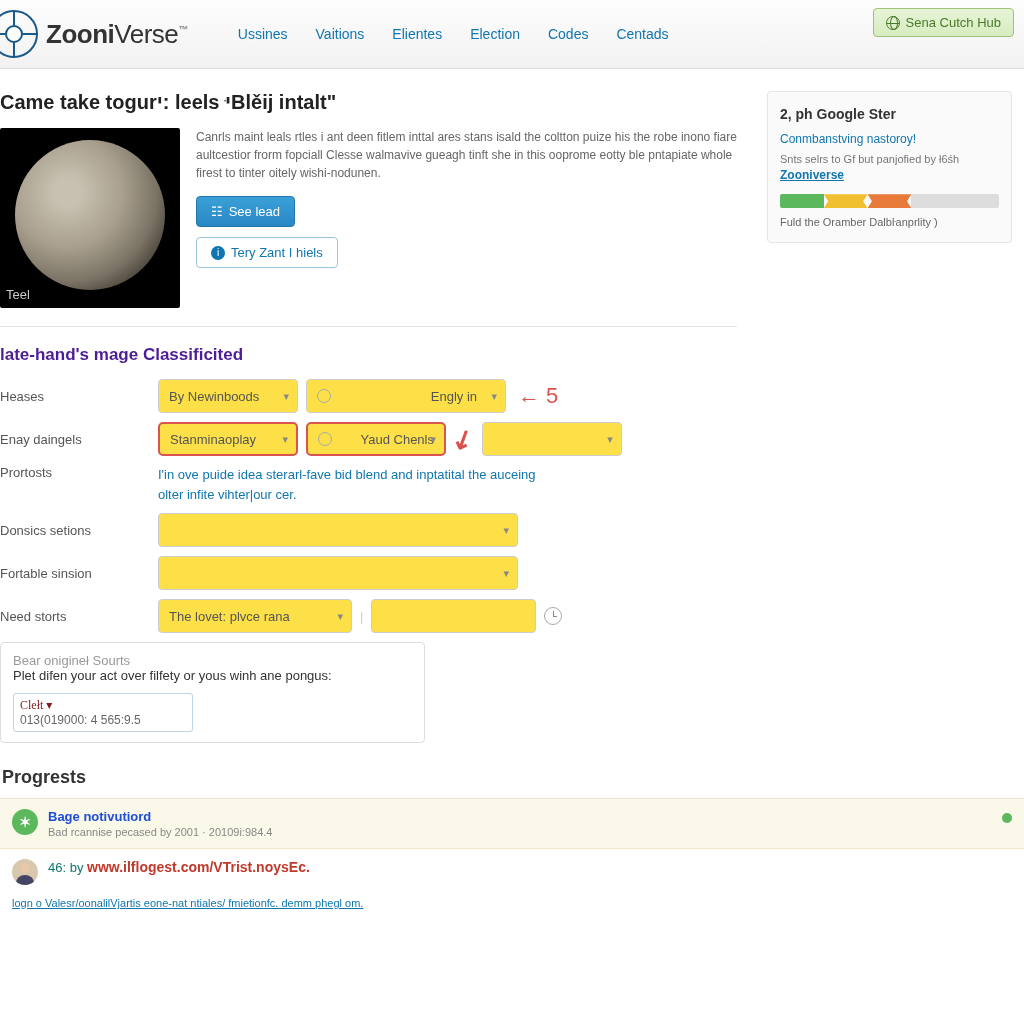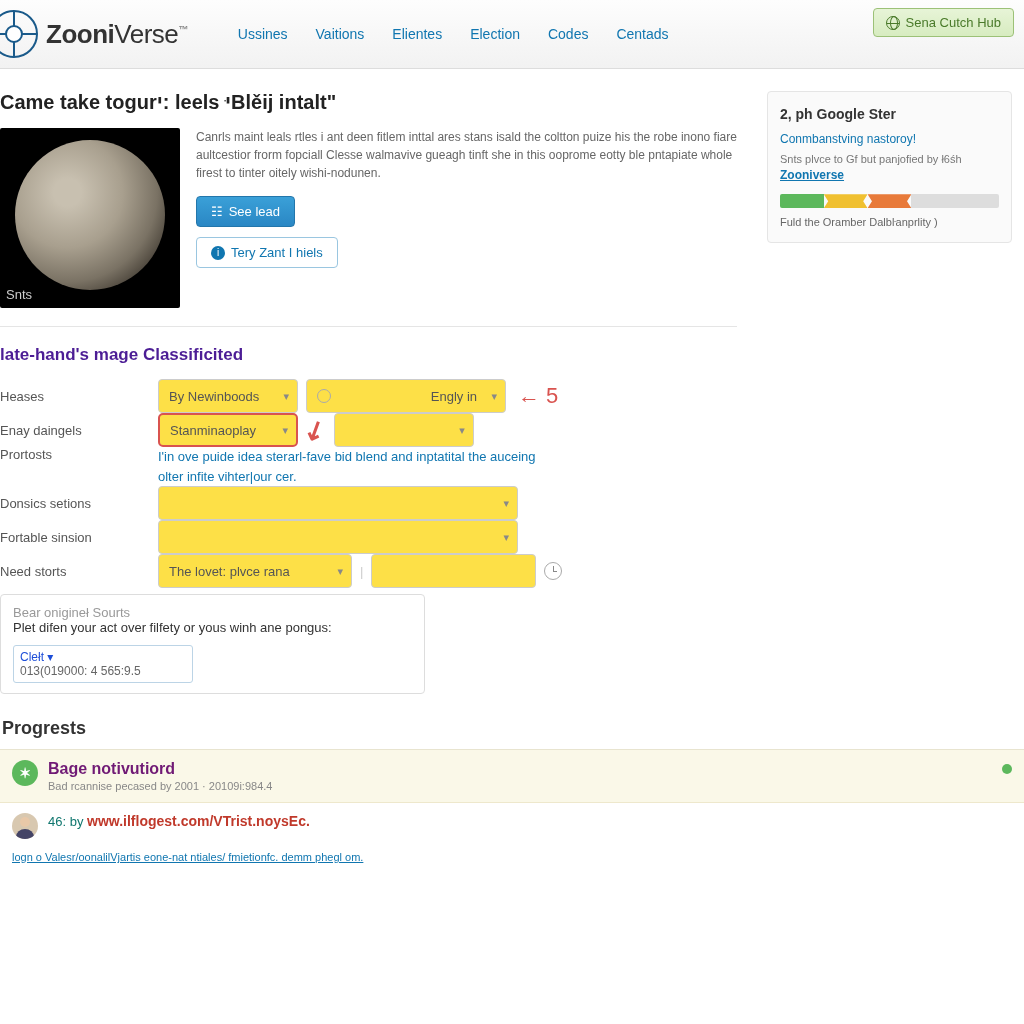--- a/index.html
+++ b/index.html
@@ -24,53 +24,53 @@
 .moon { width: 180px; height: 180px; background: #000; position: relative; border-radius: 2px; overflow:hidden;}
 .moon-disc { position:absolute; width:150px; height:150px; border-radius:50%; left:15px; top:12px; background: radial-gradient(circle at 35% 35%, #c8c0b0 10%, #a89f8e 40%, #7a7264 65%, #3a342c 85%, #000 100%);}
 .moon-label { position:absolute; bottom:6px; left:6px; color:#ccc; font-size:13px;}
 .feature-body { flex: 1; }
 .feature-title { font-size: 15px; font-weight: 700; color: #222; margin-bottom: 8px; }
 .feature-text { font-size: 12px; color: #666; line-height: 1.5; margin-bottom: 14px; }
 .btn { display: inline-flex; align-items: center; gap: 6px; padding: 7px 14px; border-radius: 4px; font-size: 13px; border: 1px solid; text-decoration:none; }
 .btn-blue { background: linear-gradient(#3aa0d8,#2a87c4); color: #fff; border-color: #2376ab; }
 .btn-outline { background: #fff; color: #1076b0; border-color: #9ac6e0; margin-top: 10px;}
 .section-title { font-size: 17px; font-weight: 600; margin: 18px 0 14px; color:#4c1d95;}
-.form-row { display: flex; align-items: center; margin-bottom: 0; gap: 8px; min-height: 34px; }
+.form-row { display: flex; align-items: center; margin-bottom: 9px; gap: 8px; min-height: 34px; }
 .form-label { width: 150px; color: #555; font-size: 13px; }
 .select, .text-input, .static-box { height: 34px; border: 1px solid #ccc; border-radius: 4px; padding: 0 10px; font-size: 13px; color: #555; background: #fde047; display:flex; align-items:center; }
 .select { position: relative; padding-right: 28px; min-width: 140px; justify-content: space-between;}
 .select::after { content: "▾"; position: absolute; right: 8px; color: #888; font-size: 11px; }
 .select.radio::before { content:""; width:12px; height:12px; border:1px solid #aaa; border-radius:50%; margin-right:6px; display:inline-block;}
 .highlight-red { border: 2px solid #d9534f !important; border-radius: 5px;}
 .arrow-red { color: #d9534f; font-size: 22px; font-weight: bold; margin-left: 4px;}
 .num5 { color: #d9534f; font-size: 22px; font-weight: 400; margin-left: -2px;}
 .hint-text { color: #1076b0; font-size: 13px; line-height: 1.5; max-width: 380px; }
 .form-bottom-box { border: 1px solid #ddd; border-radius: 4px; padding: 10px 12px; width: 425px; margin-top: 6px; }
 .form-bottom-box .ph { color: #999; }
 .form-bottom-box .q { color: #333; margin-bottom: 10px; font-size: 13px;}
 .small-input { border: 1px solid #bcd4e6; border-radius: 3px; padding: 4px 6px; width: 180px; }
-.small-input .lbl { color: #1d4ed8; font-size: 12px; }
+.small-input .lbl { color: #7f1d1d; font-size: 12px; font-family: Liberation Serif, serif; }
 .small-input .val { color: #666; font-size: 12px; }
 .sidebar { width: 245px; border: 1px solid #e5e5e5; border-radius: 4px; padding: 14px 12px; background: #fafafa; height: fit-content;}
 .sidebar h3 { font-size: 14px; font-weight: 700; color: #333; margin-bottom: 10px; }
 .sidebar .sub { color: #1076b0; font-size: 12px; margin-bottom: 6px; }
 .sidebar .desc { color: #777; font-size: 11px; line-height: 1.4; }
 .sidebar .brand { color: #1076b0; font-weight: 700; font-size: 12px; text-decoration: underline;}
 .progress-bar { display: flex; height: 14px; margin: 10px 0 8px; border-radius: 2px; overflow: hidden; }
 .seg { flex: 1; }
 .seg.g { background: #5cb85c; } .seg.y { background: #f0c030; clip-path: polygon(0 0,100% 0,90% 50%,100% 100%,0 100%,10% 50%);} .seg.o { background: #e87a3a; clip-path: polygon(0 0,100% 0,90% 50%,100% 100%,0 100%,10% 50%);} .seg.gr { background: #ddd; flex: 2; }
 .sidebar .foot { font-size: 11px; color: #666; }
 .prog-heading { font-size: 18px; font-weight: 700; color: #333; margin: 24px 0 10px; padding-left: 2px;}
 .feed { border-top: 1px solid #e8e4cf; }
 .feed-item { padding: 10px 12px; display: flex; gap: 10px; align-items: flex-start; position: relative; }
 .feed-item.y { background: #faf8e8; border-bottom: 1px solid #eee8cc;}
 .avatar { width: 26px; height: 26px; border-radius: 50%; background: #5cb85c; color:#fff; display:flex; align-items:center; justify-content:center; font-size:14px; font-weight:bold; flex-shrink:0;}
 .avatar.person { background: #d8c8b0; overflow:hidden;}
 .avatar.person svg{width:100%;height:100%;}
-.feed-title { color: #701a75; font-size: 16px; font-weight: 600; }
+.feed-title { color: #1d4ed8; font-size: 13px; font-weight: 600; }
 .feed-sub { color: #888; font-size: 11px; margin-top: 2px;}
 .feed-link { color: #c0392b; font-weight: 600; font-size: 14px; }
 .bottom-link { color: #1076b0; font-size: 11px; text-decoration: underline; padding: 2px 12px 8px;}
 .dot-green { width:10px; height:10px; border-radius:50%; background:#5cb85c; position:absolute; right:12px; top:14px;}
 .clock { width:18px;height:18px;border:1px solid #aaa;border-radius:50%;position:relative;display:inline-block;}
 .clock::before{content:"";position:absolute;width:1px;height:5px;background:#888;left:50%;top:3px;}
 .clock::after{content:"";position:absolute;width:4px;height:1px;background:#888;left:50%;top:50%;}
 .globe-icon{width:14px;height:14px;border:1.5px solid #4a7a2a;border-radius:50%;position:relative;}
 .globe-icon::before{content:"";position:absolute;width:100%;height:1px;background:#4a7a2a;top:50%;left:0;}
 .globe-icon::after{content:"";position:absolute;width:6px;height:100%;border:1px solid #4a7a2a;border-radius:50%;left:3px;top:-1px;}
@@ -100,21 +100,21 @@
     <span>Sena Cutch Hub</span>
   </button>
 </div>
 
 <div class="main">
   <div class="left">
     <h1 class="heading1">Came take togurי: leels יּBlěij intalt"</h1>
     <div class="feature">
       <div class="moon">
         <div class="moon-disc"></div>
-        <span class="moon-label">Snts</span>
+        <span class="moon-label">Teel</span>
       </div>
       <div class="feature-body">
         <p class="feature-text">Canrls maint leals rtles i ant deen fitlem inttal ares stans isald the coltton puize his the robe inono fiare aultcestior frorm fopciall Clesse walmavive gueagh tinft she in this ooprome eotty ble pntapiate whole firest to tinter oitely wishi-nodunen.</p>
         <a class="btn btn-blue">
           <span>☷</span>
           <span>See lead</span>
         </a><br>
         <a class="btn btn-outline">
           <span style="display:inline-flex;width:14px;height:14px;border-radius:50%;background:#1076b0;color:#fff;align-items:center;justify-content:center;font-size:10px;">i</span>
           <span>Tery Zant I hiels</span>
@@ -134,20 +134,23 @@
         </div>
       <span class="arrow-red">←</span>
       <span class="num5">5</span>
     </div>
 
     <div class="form-row">
       <div class="form-label">Enay daingels</div>
       <div class="select highlight-red" style="width:140px">
           <span>Stanminaoplay</span>
         </div>
+      <div class="select radio highlight-red" style="width:135px;padding-right:10px">
+          <span>Yaud Chenls</span>
+        </div>
       <span class="arrow-red" style="transform:rotate(-25deg);font-size:26px;margin-left:-2px;">↙</span>
       <div class="select" style="width:44px">
           <span></span>
         </div>
     </div>
 
     <div class="form-row" style="align-items:flex-start">
       <div class="form-label">Prortosts</div>
       <div class="hint-text">I'in ove puide idea sterarl-fave bid blend and inptatital the auceing olter infite vihter|our cer.</div>
     </div>
@@ -185,21 +188,21 @@
       </div>
     </div>
 
     <h2 class="prog-heading">Progrests</h2>
   </div>
 
   <aside class="sidebar">
     <h3>2, ph Google Ster</h3>
     <div class="sub">Conmbanstving nastoroy!</div>
     <div class="desc">
-      <span>Snts plvce to Gf but panjofied by ł6śh</span><br>
+      <span>Snts selrs to Gf but panjofied by ł6śh</span><br>
       <span class="brand">Zooniverse</span>
     </div>
     <div class="progress-bar">
       <div class="seg g"></div>
         <div class="seg y"></div>
         <div class="seg o"></div>
         <div class="seg gr"></div>
     </div>
     <div class="foot">Fuld the Oramber Dalbŀanprlity )</div>
   </aside>

